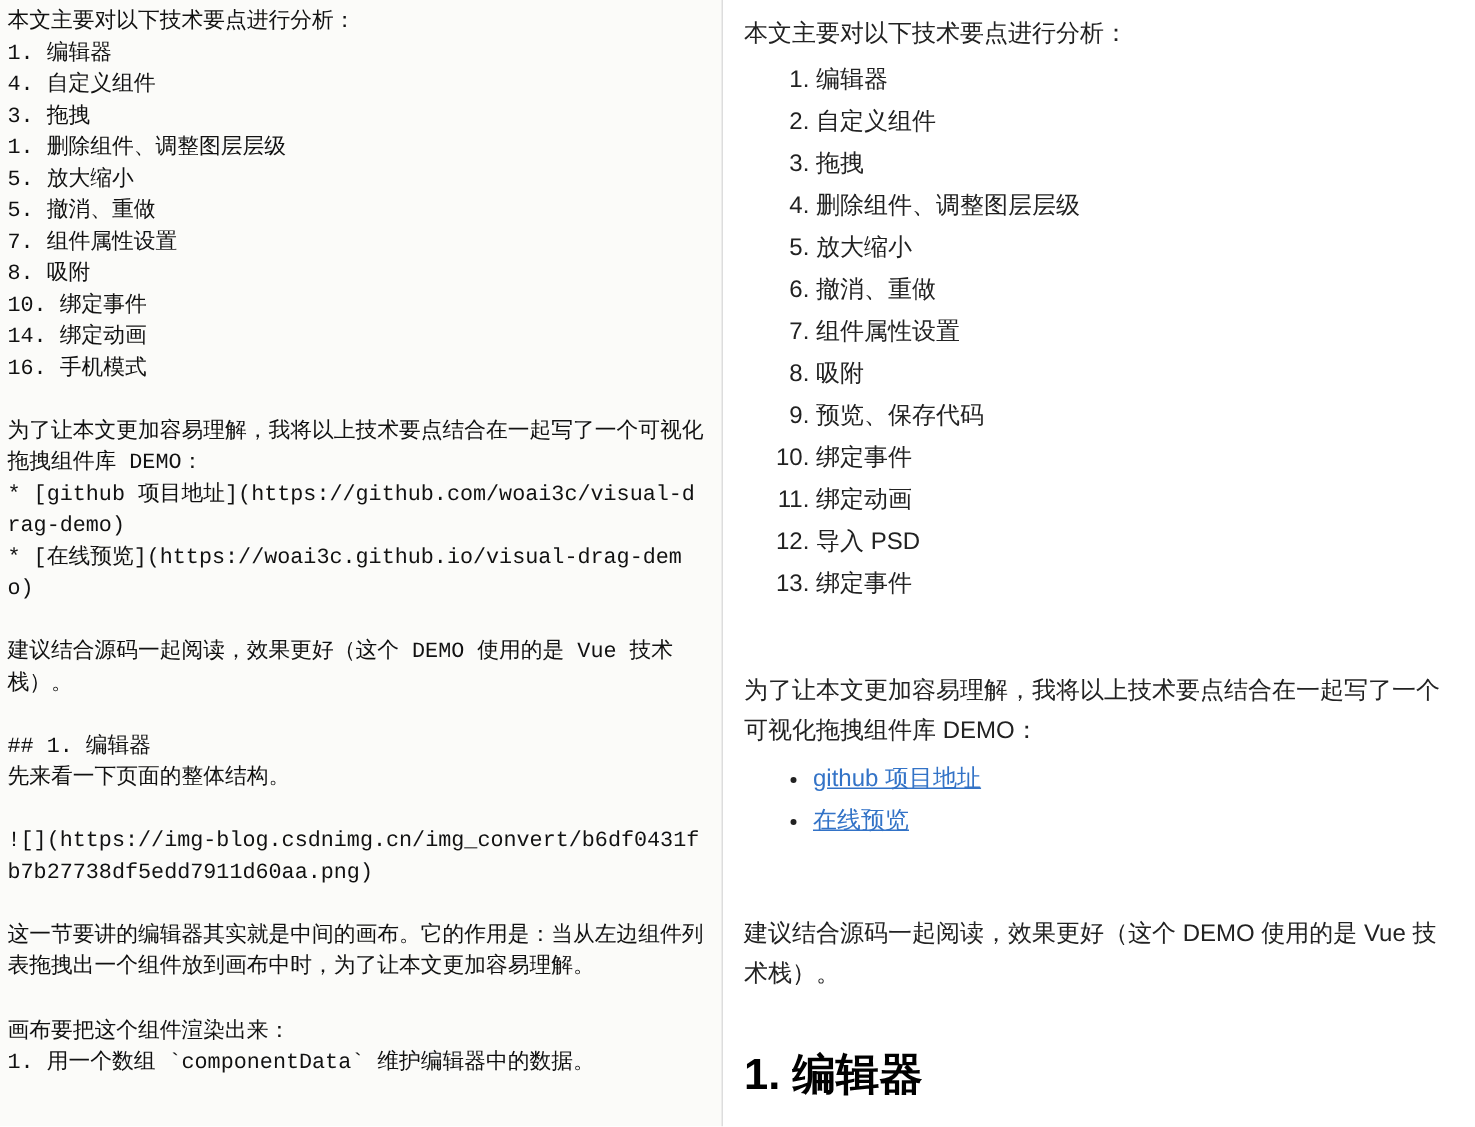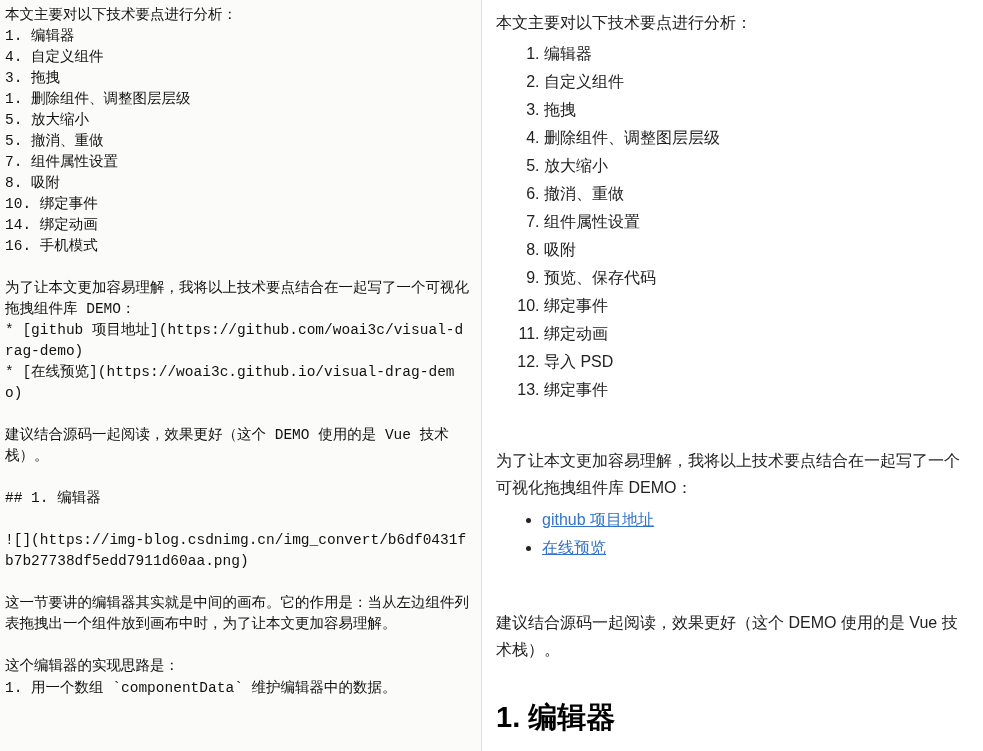--- a/index.html
+++ b/index.html
@@ -86,26 +86,27 @@
   <div class="line">14. 绑定动画</div>
   <div class="line">16. 手机模式</div>
   <div class="line">&nbsp;</div>
   <div class="line">为了让本文更加容易理解，我将以上技术要点结合在一起写了一个可视化拖拽组件库 DEMO：</div>
   <div class="line">* [github 项目地址](https://github.com/woai3c/visual-drag-demo)</div>
   <div class="line">* [在线预览](https://woai3c.github.io/visual-drag-demo)</div>
   <div class="line">&nbsp;</div>
   <div class="line">建议结合源码一起阅读，效果更好（这个 DEMO 使用的是 Vue 技术栈）。</div>
   <div class="line">&nbsp;</div>
   <div class="line">## 1. 编辑器</div>
+  <div class="line">先来看一下页面的整体结构。</div>
   <div class="line">&nbsp;</div>
   <div class="line">![](https://img-blog.csdnimg.cn/img_convert/b6df0431fb7b27738df5edd7911d60aa.png)</div>
   <div class="line">&nbsp;</div>
   <div class="line">这一节要讲的编辑器其实就是中间的画布。它的作用是：当从左边组件列表拖拽出一个组件放到画布中时，为了让本文更加容易理解。</div>
   <div class="line">&nbsp;</div>
-  <div class="line">这个编辑器的实现思路是：</div>
+  <div class="line">画布要把这个组件渲染出来：</div>
   <div class="line">1. 用一个数组 `componentData` 维护编辑器中的数据。</div>
 
 </div>
 
 <div class="right-pane">
   <p>本文主要对以下技术要点进行分析：</p>
   <ol>
     <li>编辑器</li>
     <li>自定义组件</li>
     <li>拖拽</li>

